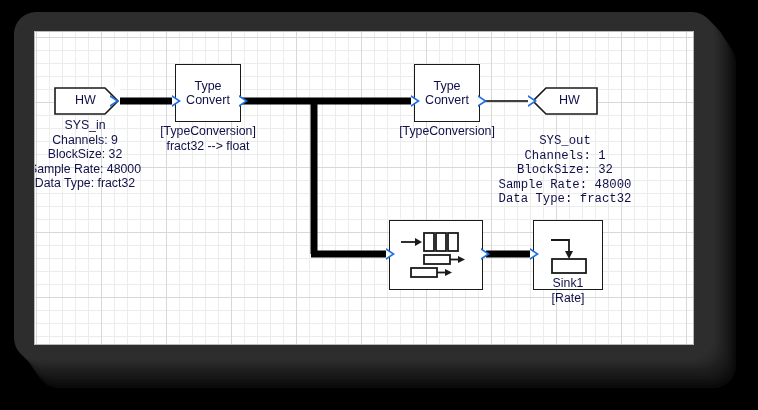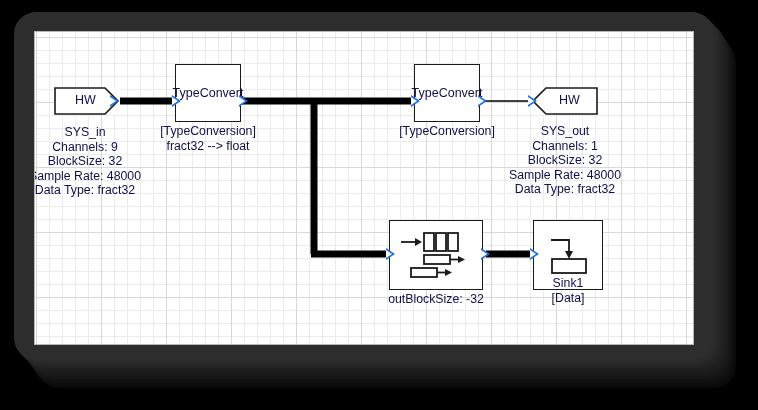--- a/index.html
+++ b/index.html
@@ -83,21 +83,21 @@
   }
 
   .blk-box {
     position: absolute;
     background: #ffffff;
     border: 1.5px solid #1a1a1a;
     box-sizing: border-box;
     display: flex;
     align-items: center;
     justify-content: center;
-    flex-direction: row;
+    flex-direction: column;
   }
 
   .blk-title {
     color: #10104a;
     font-size: 12.5px;
     line-height: 14px;
     text-align: center;
     white-space: nowrap;
     font-family: "Liberation Sans", sans-serif;
   }
@@ -190,21 +190,21 @@
       <line x1="451" y1="222" x2="497" y2="222" stroke="#000000" stroke-width="7"></line>
     </svg>
 
     <div class="node">
       <svg class="hw-in" style="left:19px; top:55px;" width="66" height="28">
         <polygon points="1,1 51,1 64,14 51,27 1,27" fill="#ffffff" stroke="#1a1a1a" stroke-width="1.6"></polygon>
       </svg>
       <div class="hw-label" style="left:40px; top:61px;">HW</div>
 
       <div class="port port-out" style="left:75px; top:63px;"></div>
-      <div class="caption" style="left:-35px; top:86px; width:170px;margin-top:7px;">
+      <div class="caption" style="left:-35px; top:86px; width:170px;">
         <div>SYS_in</div>
         <div>Channels: 9</div>
         <div>BlockSize: 32</div>
         <div>Sample Rate: 48000</div>
         <div>Data Type: fract32</div>
       </div>
     </div>
 
     <div class="node">
       <div class="blk-box" style="left:140px; top:32px; width:66px; height:58px;">
@@ -230,21 +230,21 @@
         <div>[TypeConversion]</div>
       </div>
     </div>
 
     <div class="node">
       <svg class="hw-in" style="left:497px; top:55px;" width="66" height="28">
         <polygon points="14,1 65,1 65,27 14,27 1,14" fill="#ffffff" stroke="#1a1a1a" stroke-width="1.6"></polygon>
       </svg>
       <div class="hw-label" style="left:524px; top:61px;">HW</div>
       <div class="port port-in" style="left:493px; top:63px;"></div>
-      <div class="caption" style="left:445px; top:92px; width:170px;">
+      <div class="caption" style="left:445px; top:102px; width:170px;font-family:Liberation Mono, monospace;">
         <div>SYS_out</div>
         <div>Channels: 1</div>
         <div>BlockSize: 32</div>
         <div>Sample Rate: 48000</div>
         <div>Data Type: fract32</div>
       </div>
     </div>
 
     <div class="node">
       <div class="blk-box" style="left:354px; top:188px; width:94px; height:70px;"></div>
@@ -261,33 +261,32 @@
         <line x1="51" y1="29.5" x2="62" y2="29.5" stroke="#1a1a1a" stroke-width="1.8"></line>
         <polygon points="59,26 66,29.5 59,33" fill="#1a1a1a"></polygon>
 
         <rect x="12" y="38" width="26" height="9" fill="#ffffff" stroke="#1a1a1a" stroke-width="1.8"></rect>
         <line x1="38" y1="42.5" x2="49" y2="42.5" stroke="#1a1a1a" stroke-width="1.8"></line>
         <polygon points="46,39 53,42.5 46,46" fill="#1a1a1a"></polygon>
       </svg>
       <div class="port port-in" style="left:351px; top:216px;"></div>
       <div class="port port-out" style="left:446px; top:216px;"></div>
       <div class="caption" style="left:316px; top:260px; width:170px;">
-        <div>outBlockSize: -32</div>
       </div>
     </div>
 
     <div class="node">
       <div class="blk-box" style="left:498px; top:188px; width:70px; height:70px;"></div>
       <svg class="glyph-svg" style="left:513px; top:203px;" width="42" height="42">
 
         <polyline points="3,5 21,5 21,17" fill="none" stroke="#1a1a1a" stroke-width="1.8"></polyline>
         <polygon points="17,16 25,16 21,24" fill="#1a1a1a"></polygon>
         <rect x="4" y="24" width="34" height="14" fill="#ffffff" stroke="#1a1a1a" stroke-width="1.8"></rect>
       </svg>
       <div class="port port-in" style="left:495px; top:216px;"></div>
       <div class="caption" style="left:448px; top:244px; width:170px;">
         <div>Sink1</div>
-        <div>[Data]</div>
+        <div>[Rate]</div>
       </div>
     </div>
 
   </div>
 </div>
 
 </body></html>

